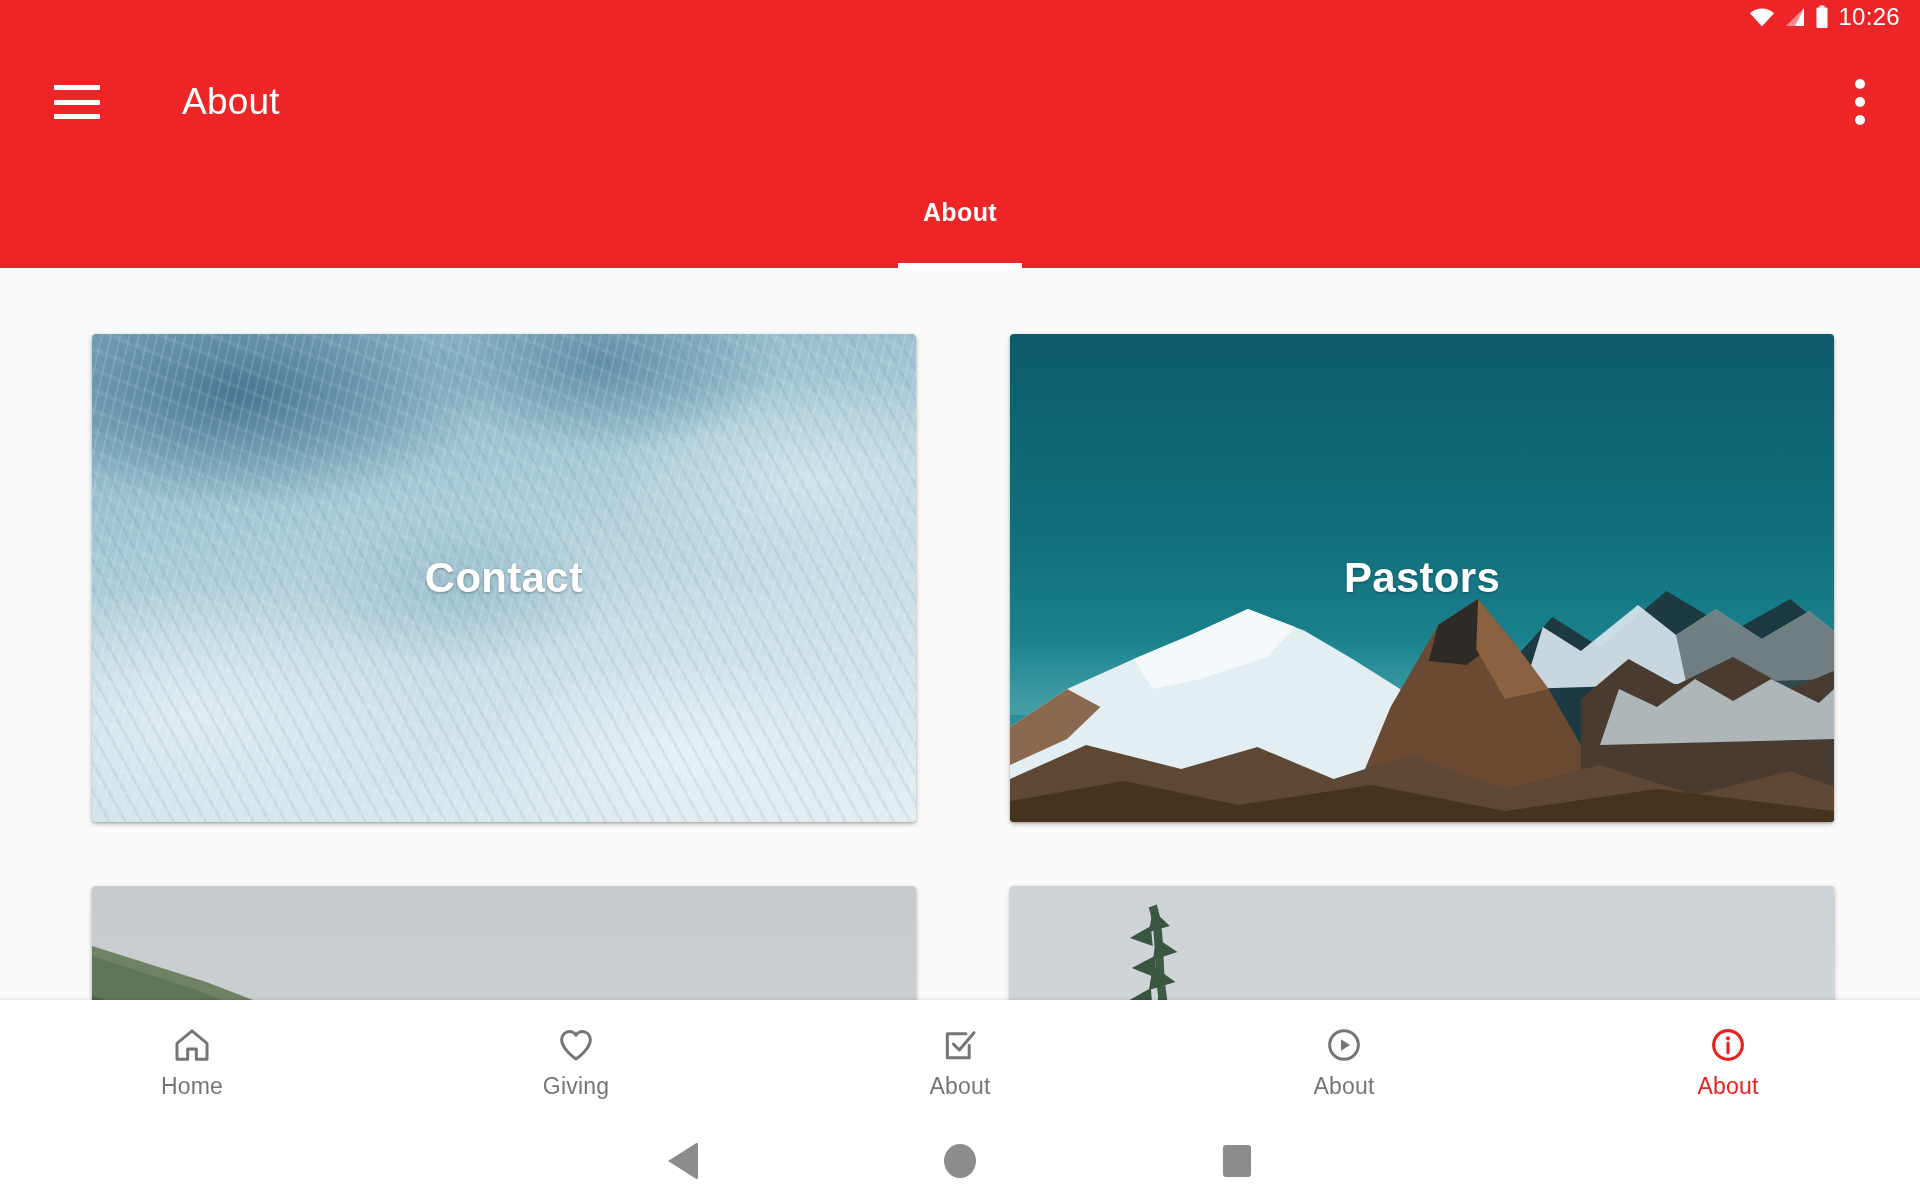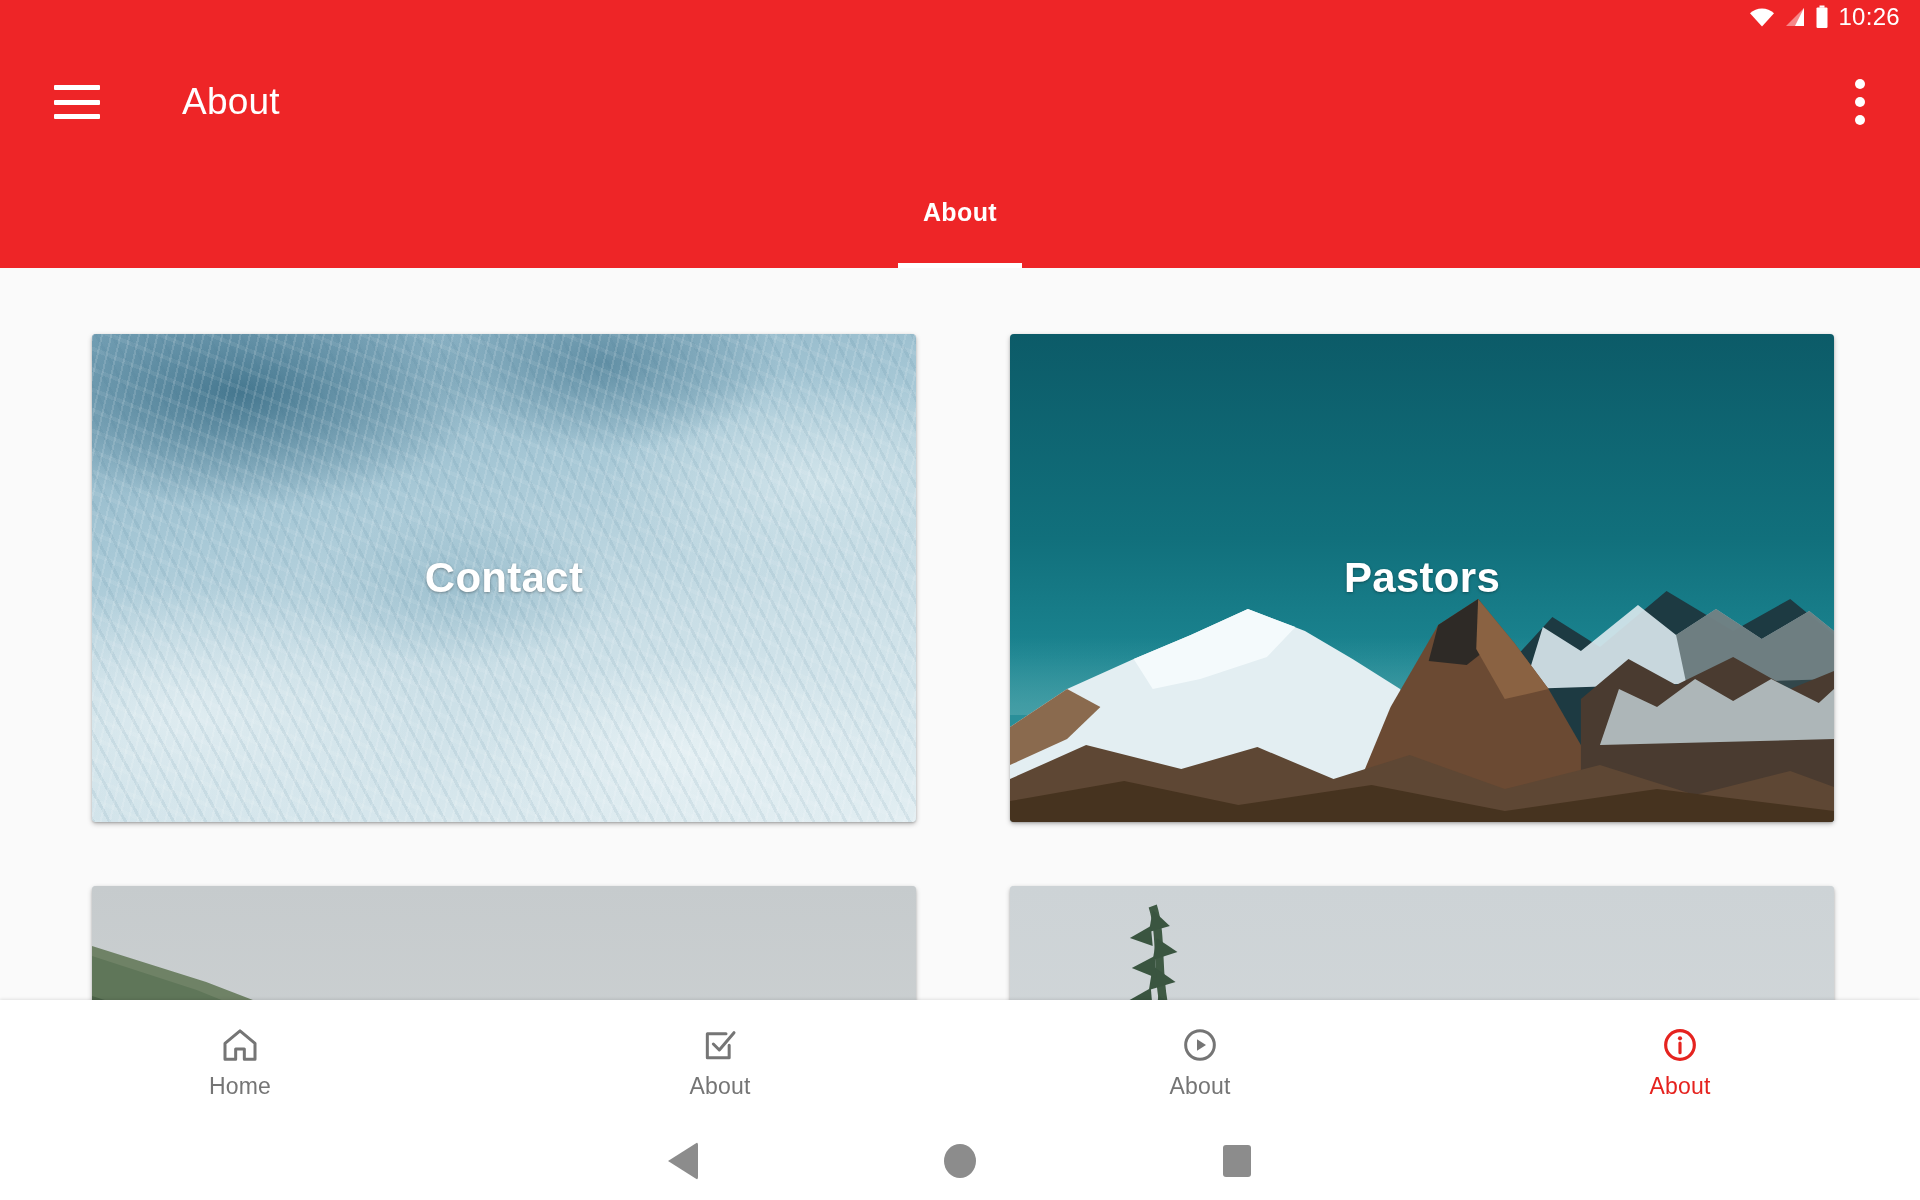--- a/index.html
+++ b/index.html
@@ -299,20 +299,26 @@
 
   <div class="bottomnav">
 
     <div class="navitem">
       <svg class="nav-icon" viewBox="0 0 24 24">
         <path d="M3 11 L12 3.5 L21 11 L21 20.5 L14.6 20.5 L14.6 14.4 L9.4 14.4 L9.4 20.5 L3 20.5 Z" fill="none" stroke="#757575" stroke-width="1.8" stroke-linejoin="round"></path>
       </svg>
       <span class="nav-label">Home</span>
     </div>
 
+    <div class="navitem">
+      <svg class="nav-icon" viewBox="0 0 24 24">
+        <path d="M12 20.4 C12 20.4 3.4 14.6 3.4 8.9 C3.4 5.9 5.6 3.9 8.1 3.9 C9.9 3.9 11.2 4.9 12 6.2 C12.8 4.9 14.1 3.9 15.9 3.9 C18.4 3.9 20.6 5.9 20.6 8.9 C20.6 14.6 12 20.4 12 20.4 Z" fill="none" stroke="#757575" stroke-width="1.8" stroke-linejoin="round"></path>
+      </svg>
+      <span class="nav-label">Giving</span>
+    </div>
 
     <div class="navitem">
       <svg class="nav-icon" viewBox="0 0 24 24">
         <path d="M17.5 12.2 L17.5 19.6 L4.4 19.6 L4.4 5.2 L15.6 5.2" fill="none" stroke="#757575" stroke-width="1.8" stroke-linejoin="round" stroke-linecap="round"></path>
         <path d="M8 11.4 L11.6 15 L20.4 4.6" fill="none" stroke="#757575" stroke-width="1.8" stroke-linejoin="round" stroke-linecap="round"></path>
       </svg>
       <span class="nav-label">About</span>
     </div>
 
     <div class="navitem">

